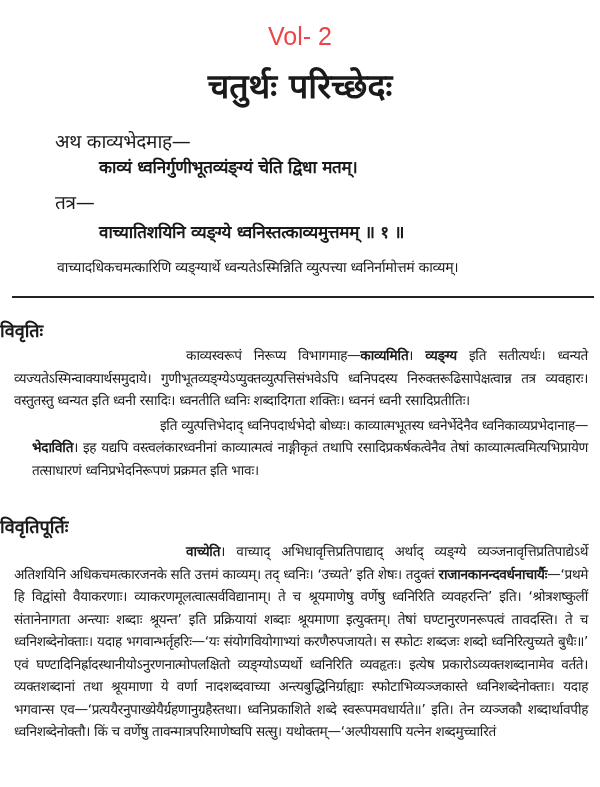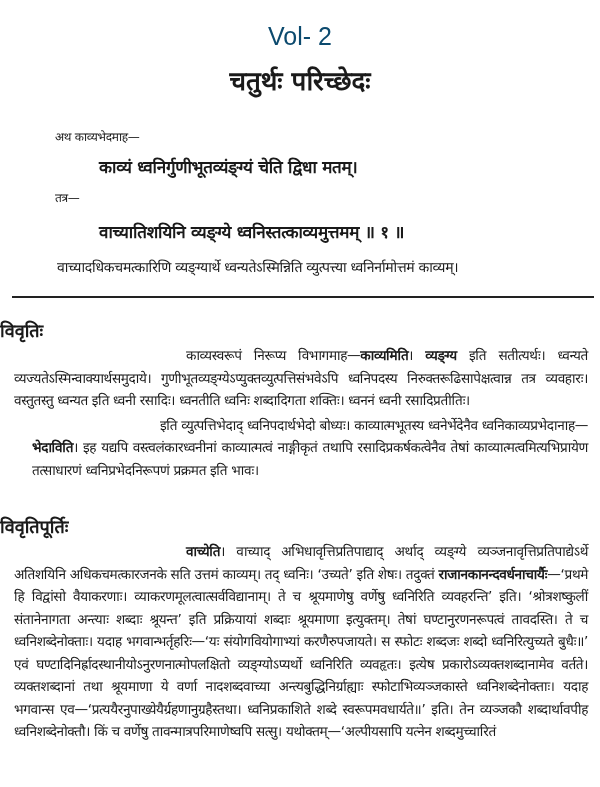--- a/index.html
+++ b/index.html
@@ -3,27 +3,27 @@
   <meta charset="utf-8">
   <style>
     html, body { margin: 0; padding: 0; background: #ffffff; }
     body {
       width: 600px; height: 787px; overflow: hidden; position: relative;
       font-family: "DejaVu Sans", "Liberation Sans", sans-serif;
       color: #1a1a1a;
     }
     .vol {
       position: absolute; top: 22px; left: 0; width: 600px; text-align: center;
-      font-family: "Liberation Sans", sans-serif; font-size: 25px; color: #0c4a6e;
+      font-family: "Liberation Sans", sans-serif; font-size: 25px; color: #ef4444;
     }
     .chapter {
       position: absolute; top: 62px; left: 0; width: 600px; text-align: center;
-      font-size: 26px; font-weight: bold;
+      font-size: 34px; font-weight: bold;
     }
-    .line { position: absolute; white-space: nowrap; font-size: 12px; letter-spacing: -0.3px; }
+    .line { position: absolute; white-space: nowrap; font-size: 19px; letter-spacing: -0.3px; }
     .verse { font-size: 17px; font-weight: bold; letter-spacing: -0.3px; margin-left: 44px; }
     .rule {
       position: absolute; left: 12px; top: 296px; width: 582px; height: 0;
       border-top: 2px solid #222;
     }
     .sec-title {
       position: absolute; left: 0; width: 600px; text-align: left;
       font-size: 18px; font-weight: bold;
     }
     .para {

